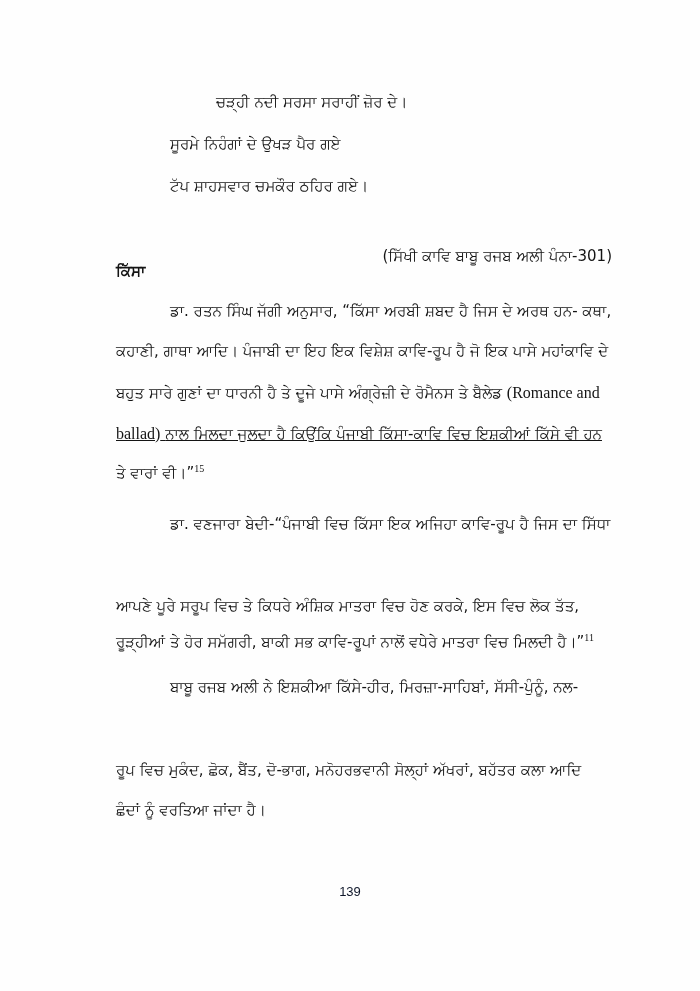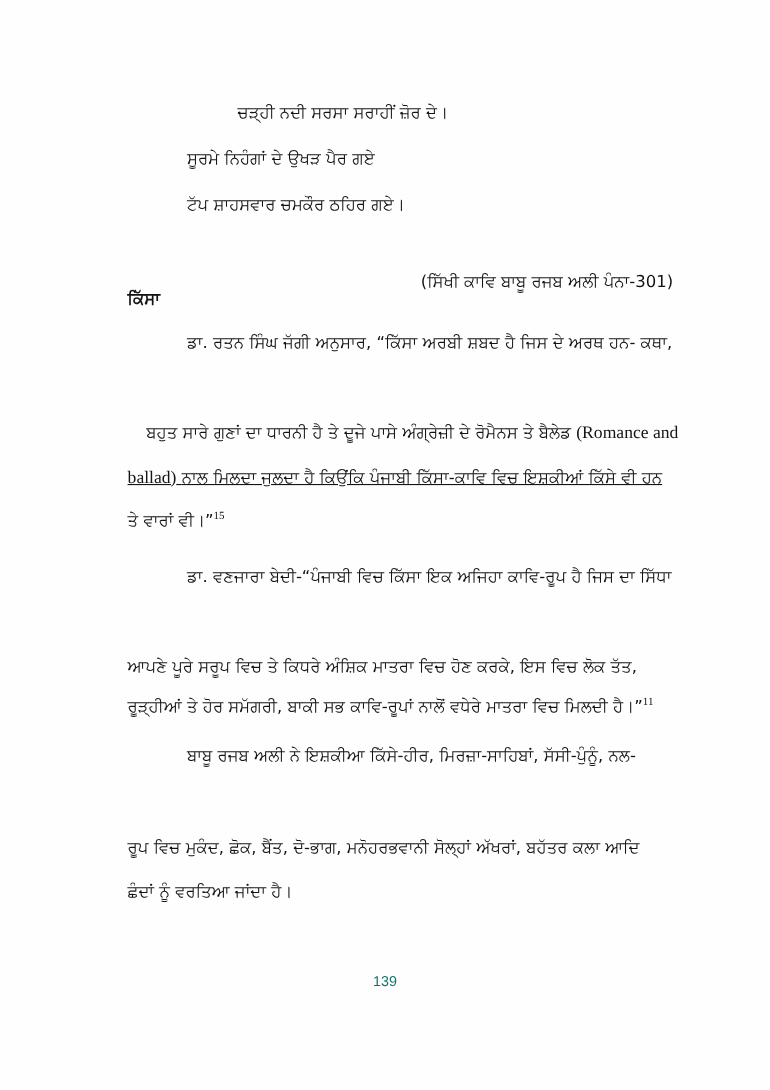--- a/index.html
+++ b/index.html
@@ -9,39 +9,42 @@
     .line { position: absolute; font-size: 15px; line-height: 20px; white-space: nowrap; color: #141414; }
     .verse { left: 170px; }
     .citation { right: 88px; }
     .heading { left: 116px; font-weight: bold; font-size: 15px; }
     .just { left: 116px; width: 498px; display: flex; justify-content: space-between; }
     .just.indent { left: 170px; width: 444px; }
     .plain { left: 116px; }
     .latin { font-family: "Liberation Serif", serif; font-size: 16px; }
     sup { font-family: "Liberation Serif", serif; font-size: 10px; vertical-align: 6px; line-height: 0; }
     .page-number { position: absolute; left: 0; width: 700px; top: 884px; text-align: center;
-                   font-family: "Liberation Sans", sans-serif; font-size: 13px; color: #0f766e; }
+                   font-family: "Liberation Sans", sans-serif; font-size: 13px; color: #0f172a; }
   </style>
 </head>
 <body>
 
 <div class="page">
 
   <div class="line verse" style="top:92px;margin-left:46px;">ਚੜ੍ਹੀ ਨਦੀ ਸਰਸਾ ਸਰਾਹੀਂ ਜ਼ੋਰ ਦੇ।</div>
   <div class="line verse" style="top:134px;">ਸੂਰਮੇ ਨਿਹੰਗਾਂ ਦੇ ਉਖੜ ਪੈਰ ਗਏ</div>
   <div class="line verse" style="top:176px;">ਟੱਪ ਸ਼ਾਹਸਵਾਰ ਚਮਕੌਰ ਠਹਿਰ ਗਏ।</div>
 
   <div class="line citation" style="top:211px;margin-top:35px;">(ਸਿੱਖੀ ਕਾਵਿ ਬਾਬੂ ਰਜਬ ਅਲੀ ਪੰਨਾ-301)</div>
 
   <div class="line heading" style="top:261px;">ਕਿੱਸਾ</div>
 
   <div class="line just indent" style="top:301px;text-align:right;">
     <span>ਡਾ. ਰਤਨ ਸਿੰਘ ਜੱਗੀ ਅਨੁਸਾਰ, “ਕਿੱਸਾ ਅਰਬੀ ਸ਼ਬਦ ਹੈ ਜਿਸ ਦੇ ਅਰਥ ਹਨ- ਕਥਾ,</span>
   </div>
-  <div class="line plain" style="top:383px;margin-left:17px;">
+  <div class="line plain" style="top:341px;">
+    <span>ਕਹਾਣੀ, ਗਾਥਾ ਆਦਿ। ਪੰਜਾਬੀ ਦਾ ਇਹ ਇਕ ਵਿਸ਼ੇਸ਼ ਕਾਵਿ-ਰੂਪ ਹੈ ਜੋ ਇਕ ਪਾਸੇ ਮਹਾਂਕਾਵਿ ਦੇ</span>
+  </div>
+  <div class="line plain" style="top:383px;">
     <span>ਬਹੁਤ ਸਾਰੇ ਗੁਣਾਂ ਦਾ ਧਾਰਨੀ ਹੈ ਤੇ ਦੂਜੇ ਪਾਸੇ ਅੰਗ੍ਰੇਜ਼ੀ ਦੇ ਰੋਮੈਨਸ ਤੇ ਬੈਲੇਡ</span>
     <span class="latin">(Romance and</span>
   </div>
   <div class="line plain" style="top:424px;text-decoration:underline;">
     <span class="latin">ballad)</span>
     <span>ਨਾਲ ਮਿਲਦਾ ਜੁਲਦਾ ਹੈ ਕਿਉਂਕਿ ਪੰਜਾਬੀ ਕਿੱਸਾ-ਕਾਵਿ ਵਿਚ ਇਸ਼ਕੀਆਂ ਕਿੱਸੇ ਵੀ ਹਨ</span>
   </div>
   <div class="line plain" style="top:463px;">
     <span>ਤੇ ਵਾਰਾਂ ਵੀ।”</span><sup>15</sup>
   </div>

